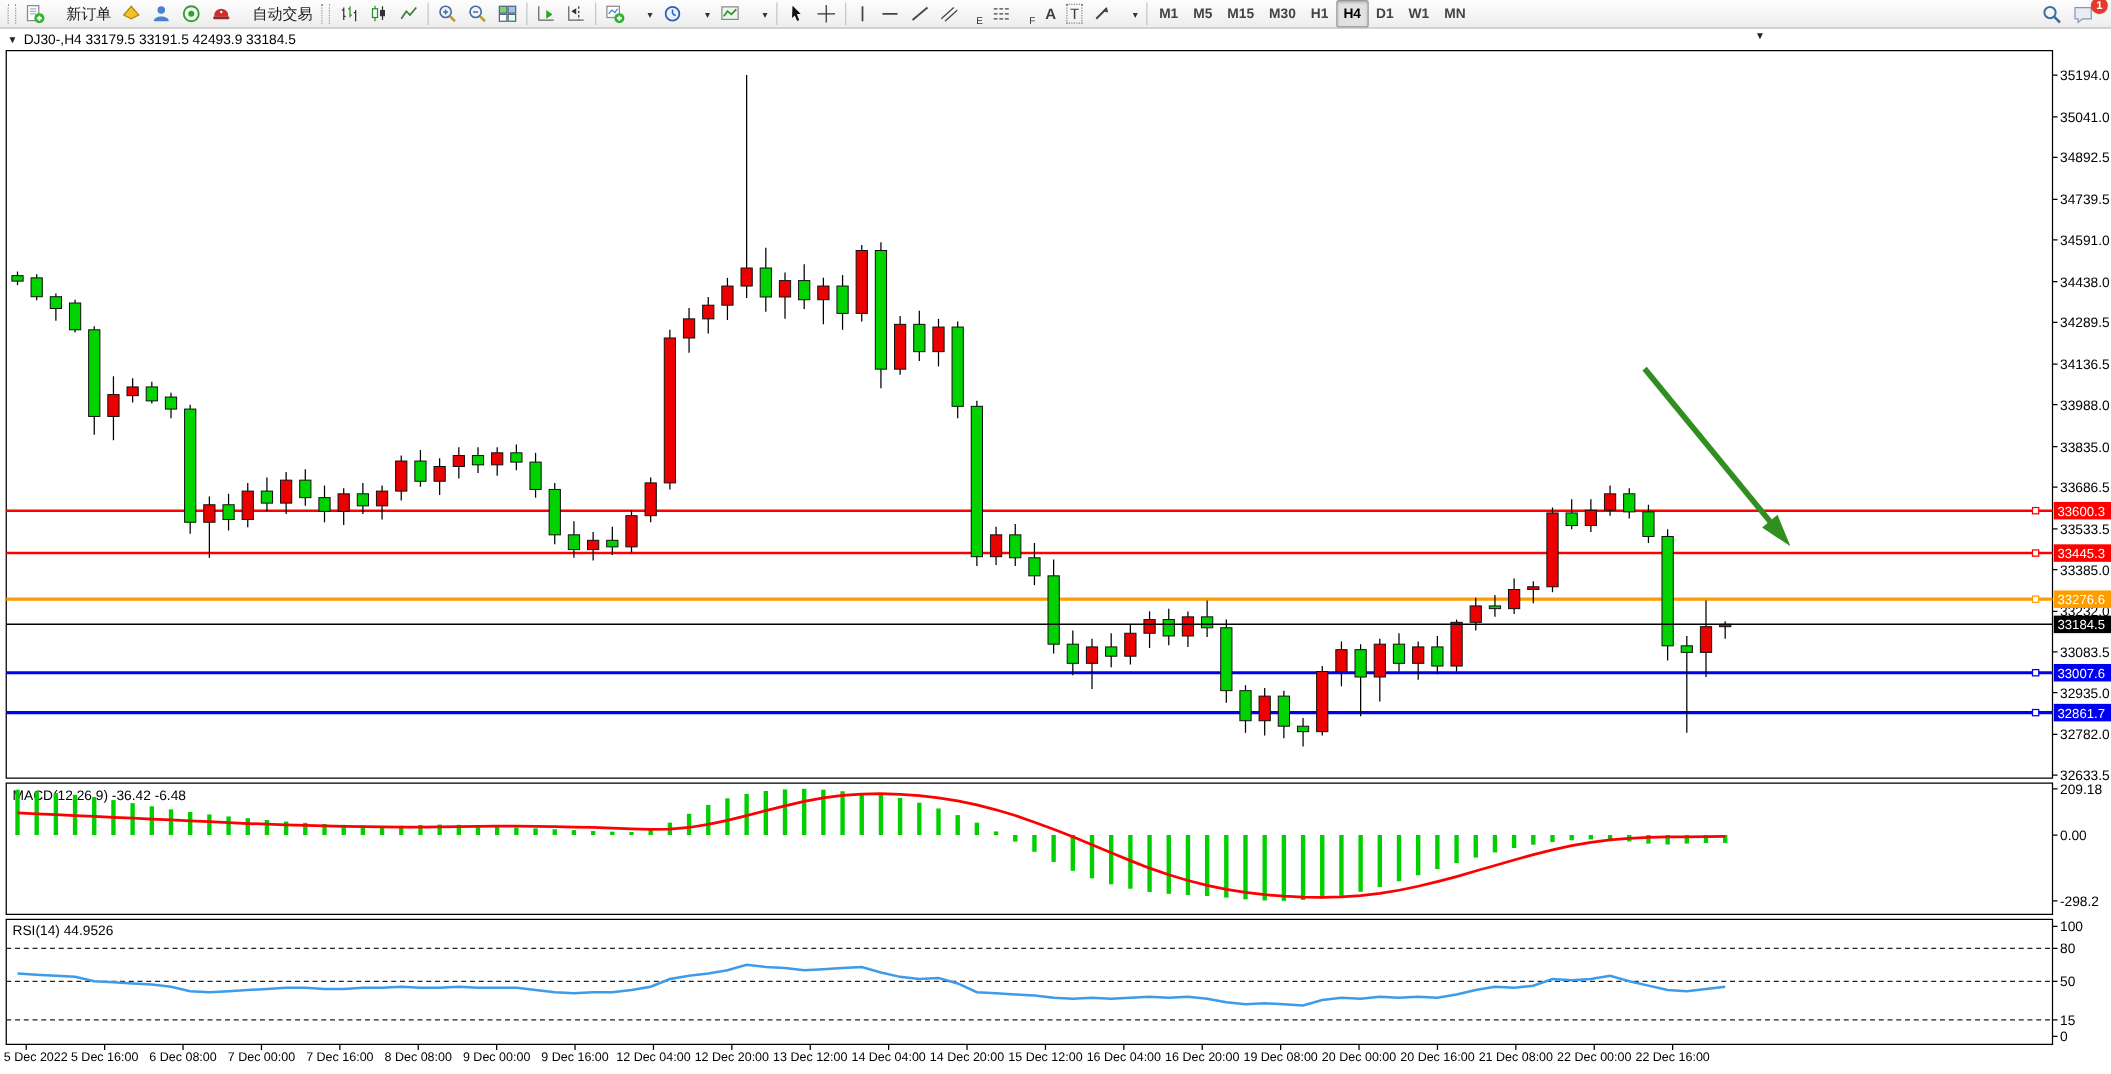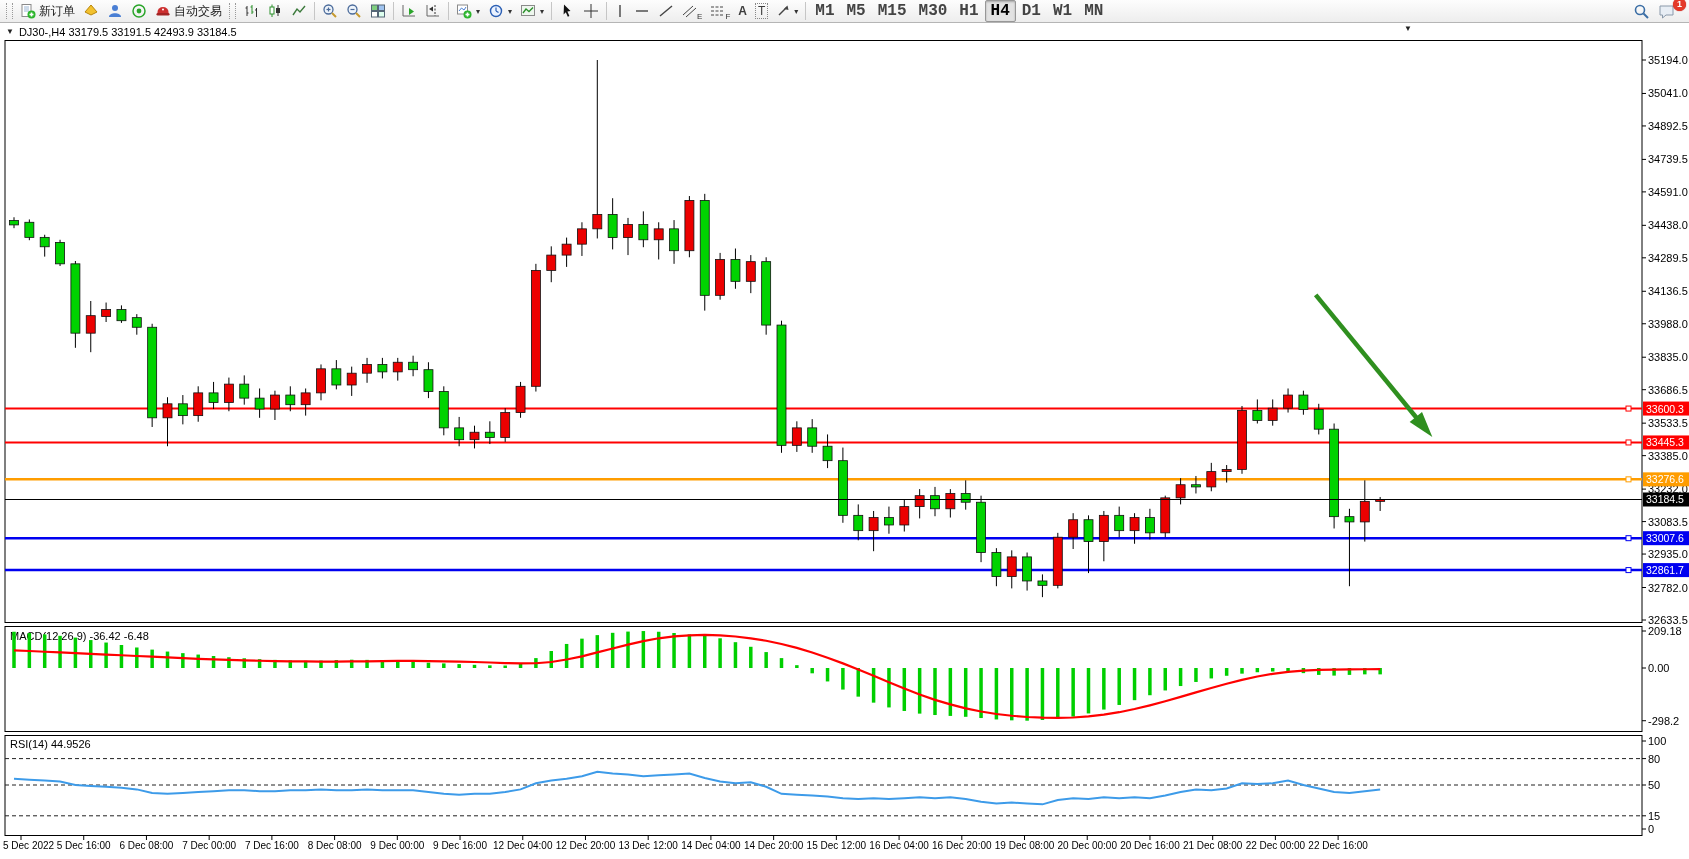--- a/index.html
+++ b/index.html
@@ -2,24 +2,24 @@
 <html><head>
 <meta charset="utf-8">
 <style>
   html,body{margin:0;padding:0;background:#f0f0f0;width:1689px;height:859px;overflow:hidden;
     font-family:"Liberation Sans",sans-serif;-webkit-font-smoothing:antialiased;}
   
   .toolbar{display:flex;align-items:center;height:22px;background:linear-gradient(#fdfdfd,#ededed);
     border-bottom:1px solid #b5b5b5;padding:0 3px;white-space:nowrap;}
   .grip{width:5px;height:16px;border-left:1px dotted #9a9a9a;border-right:1px dotted #9a9a9a;margin:0 3px;}
   .tb-sep{width:1px;height:18px;background:#c6c6c6;margin:0 3px;}
-  .tb-btn{display:inline-flex;align-items:center;gap:3px;height:20px;padding:0 3px;border:1px solid transparent;
+  .tb-btn{display:inline-flex;align-items:center;gap:17px;height:20px;padding:0 3px;border:1px solid transparent;
     border-radius:2px;background:transparent;font-size:12px;color:#1a1a1a;cursor:default;}
   .tb-btn svg{display:block;}
-  .tb-btn.tf{font-size:16px;font-weight:bold;color:#444;padding:0 5px;font-family:Liberation Mono, monospace;}
+  .tb-btn.tf{font-size:11px;font-weight:bold;color:#444;padding:0 5px;}
   .tb-btn.active{background:#e2e2e2;border-color:#979797;box-shadow:inset 0 1px 2px rgba(0,0,0,.25);color:#000;}
   .caret{font-size:8px;color:#333;margin-left:1px;}
   .tool-letter{font-size:12px;font-weight:bold;color:#3c3c3c;}
   .tool-letter.boxed{border:1px dotted #888;padding:0 2px;font-weight:normal;}
   .sub-letter{font-size:8px;color:#333;margin-left:-2px;align-self:flex-end;}
   .tb-right{margin-left:auto;display:flex;align-items:center;}
   .bubble-wrap{position:relative;margin-right:6px;}
   .badge{position:absolute;top:-3px;right:-7px;min-width:13px;height:13px;border-radius:7px;background:#e43a2a;
     color:#fff;font-size:9px;line-height:13px;text-align:center;font-weight:bold;box-shadow:0 0 1px #a00;}
   

